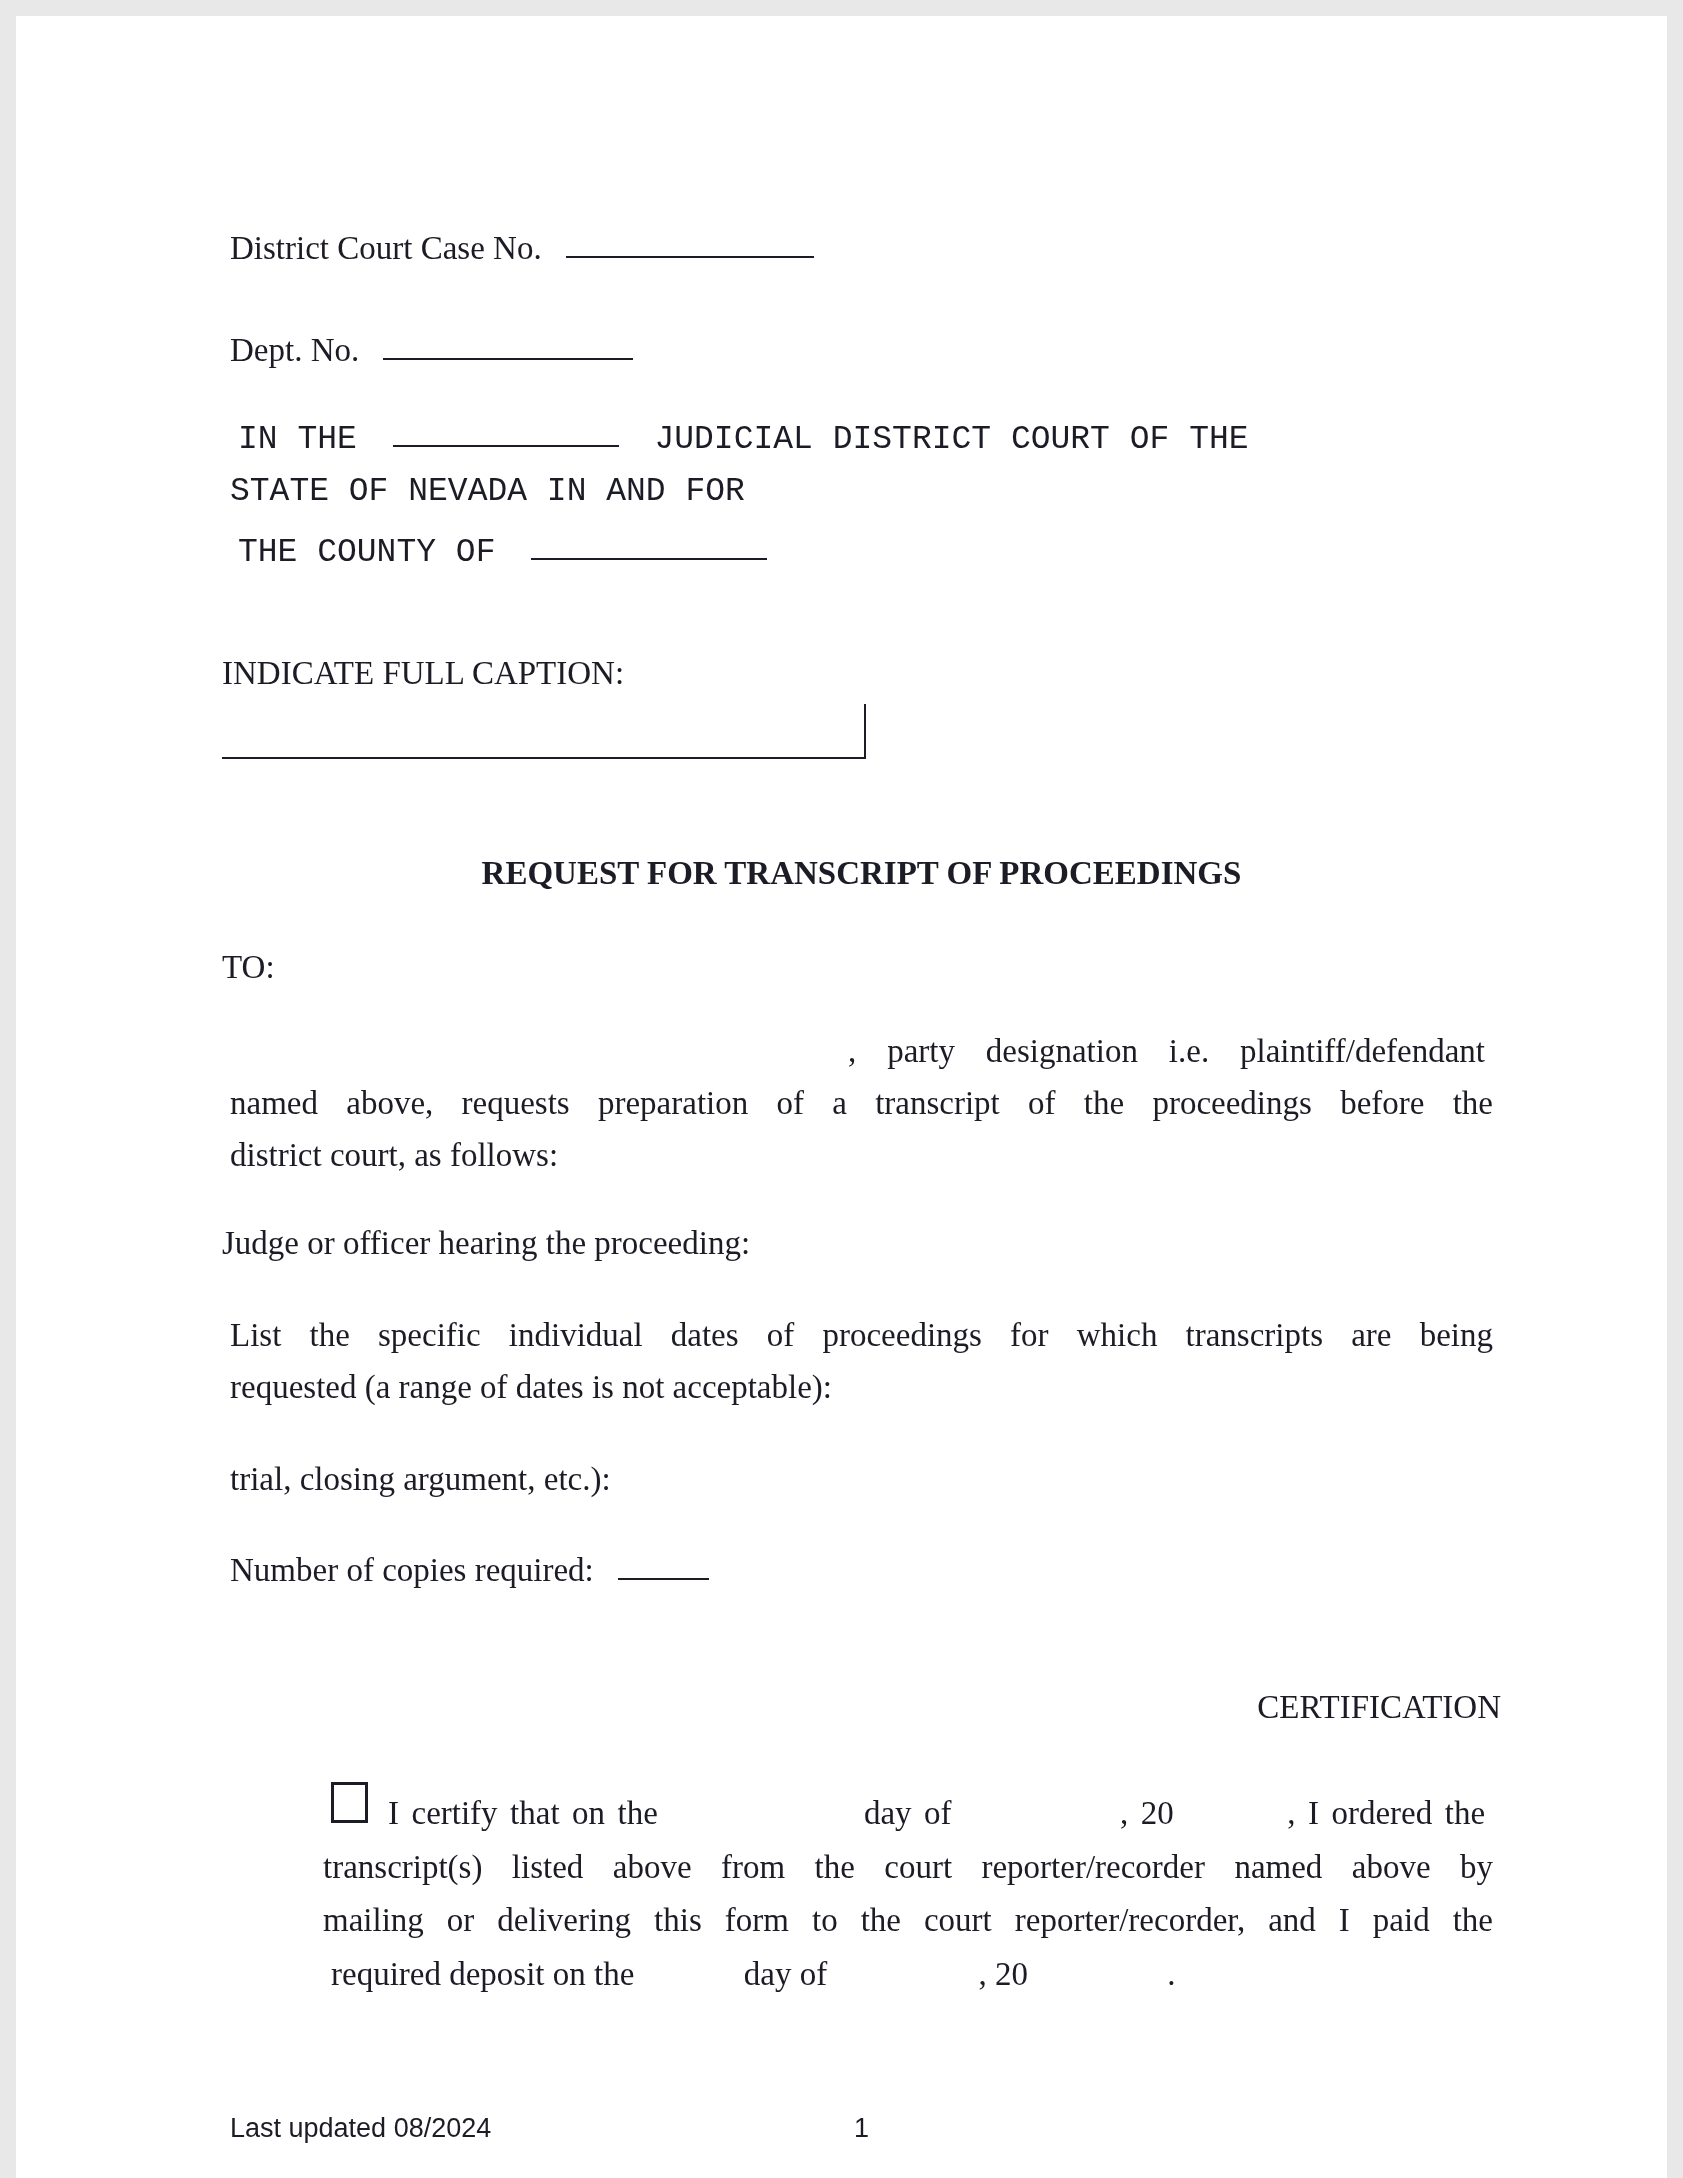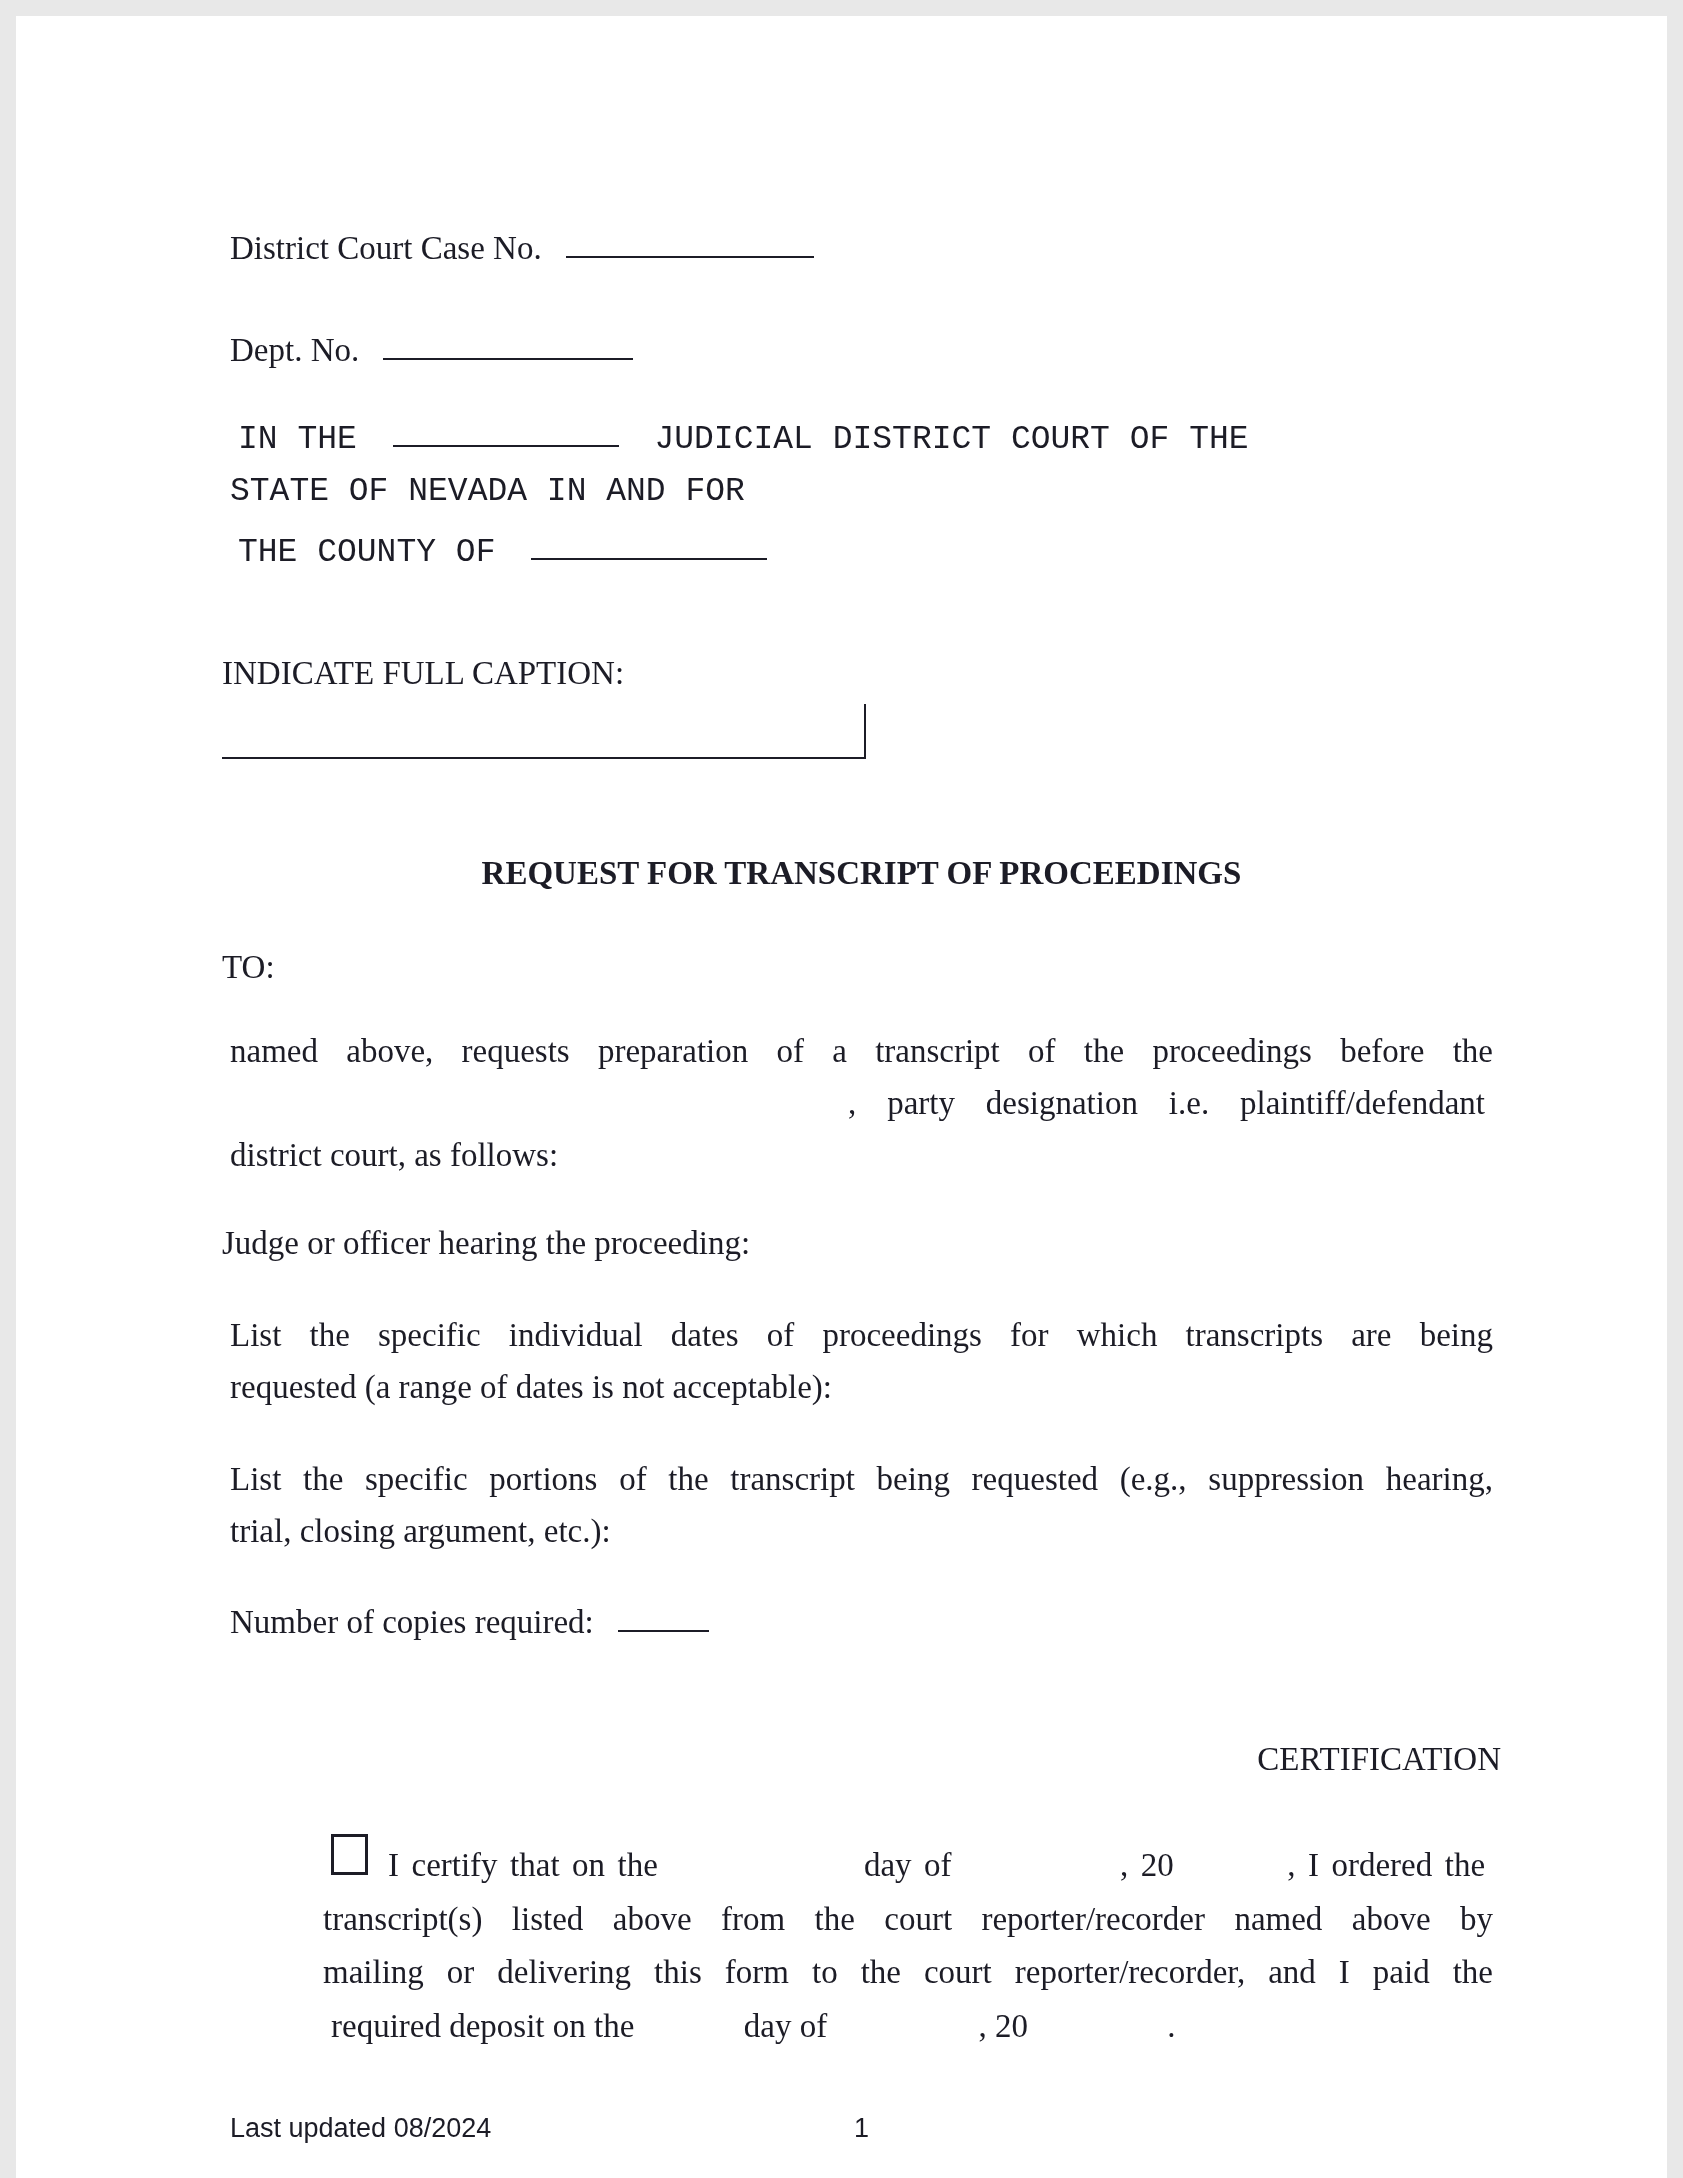--- a/index.html
+++ b/index.html
@@ -116,34 +116,33 @@
   </div>
 
   <div class="caption-label">INDICATE FULL CAPTION:</div>
   <div class="caption-box"></div>
 
   <div class="doc-title">REQUEST FOR TRANSCRIPT OF PROCEEDINGS</div>
 
   <div class="to-line">TO:</div>
 
   <div class="request-para">
+    <div class="jline"><span class="gap gap-party"></span><span>, party designation i.e. plaintiff/defendant</span></div>
     <div class="jline">named above, requests preparation of a transcript of the proceedings before the</div>
-    <div class="jline"><span class="gap gap-party"></span><span>, party designation i.e. plaintiff/defendant</span></div>
     <div class="lline">district court, as follows:</div>
   </div>
 
   <div class="judge-line">Judge or officer hearing the proceeding:</div>
 
   <div class="dates-para">
     <div class="jline">List the specific individual dates of proceedings for which transcripts are being</div>
     <div class="lline">requested (a range of dates is not acceptable):</div>
   </div>
 
   <div class="portions-para">
-    <div class="jline">List the specific portions of the transcript being requested (e.g., suppression hearing,</div>
     <div class="lline">trial, closing argument, etc.):</div>
   </div>
 
   <div class="copies-line">
     <span>Number of copies required:</span>
     <span class="blank w-copies"></span>
   </div>
 
   <div class="cert-heading">CERTIFICATION</div>
 

